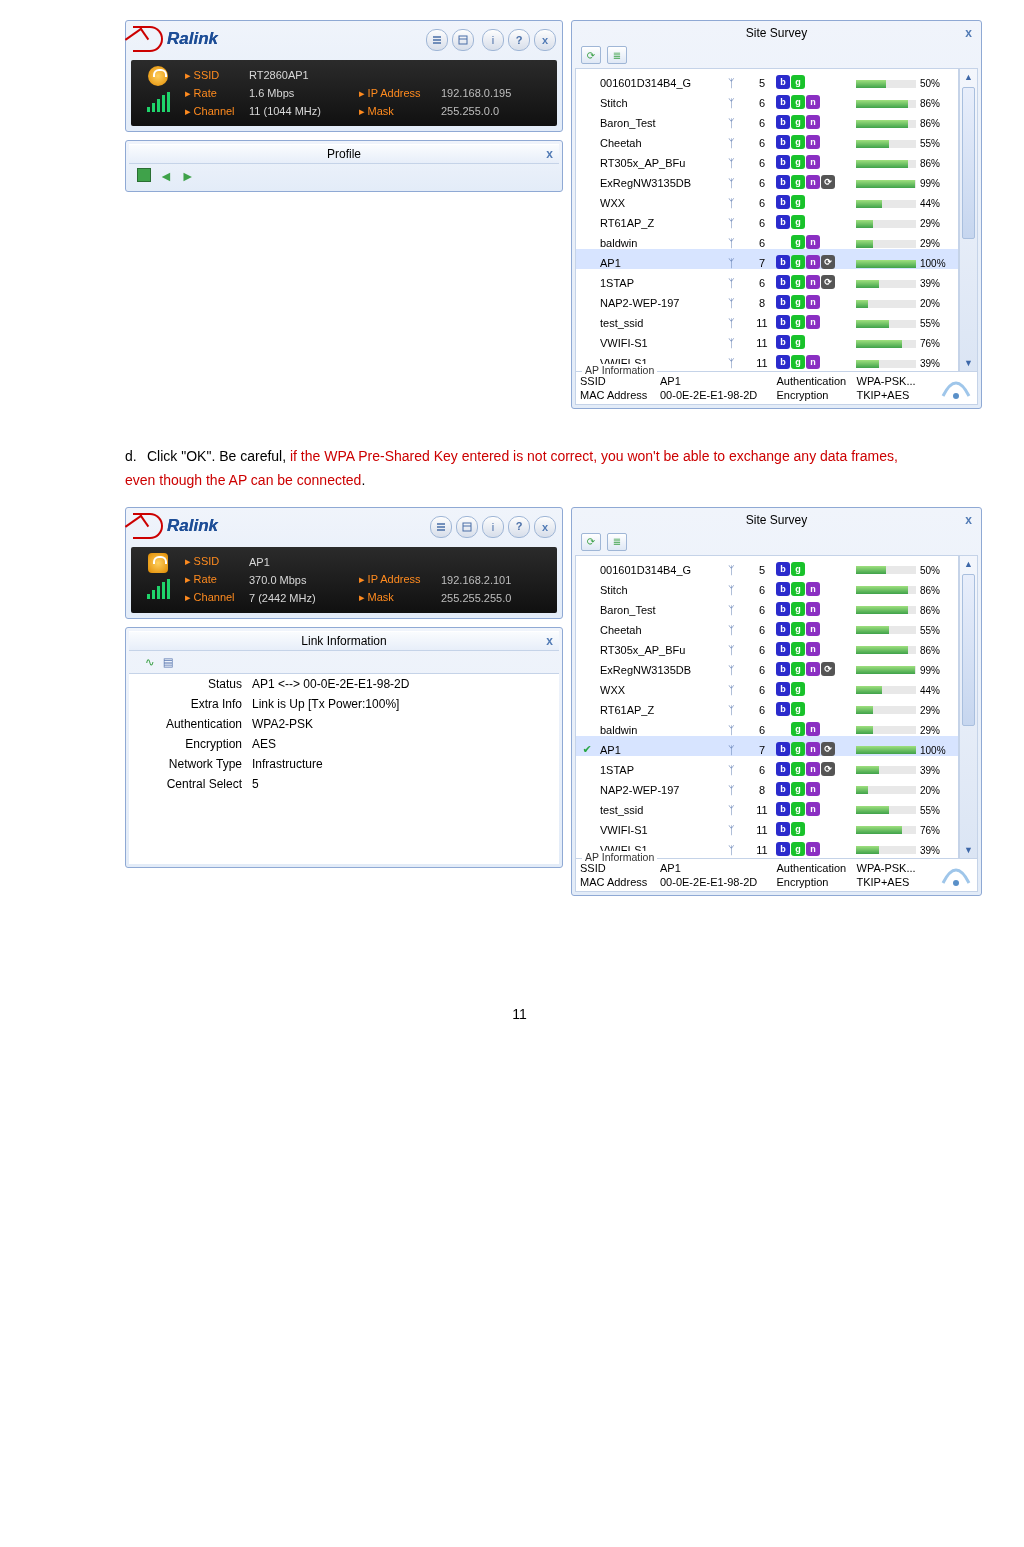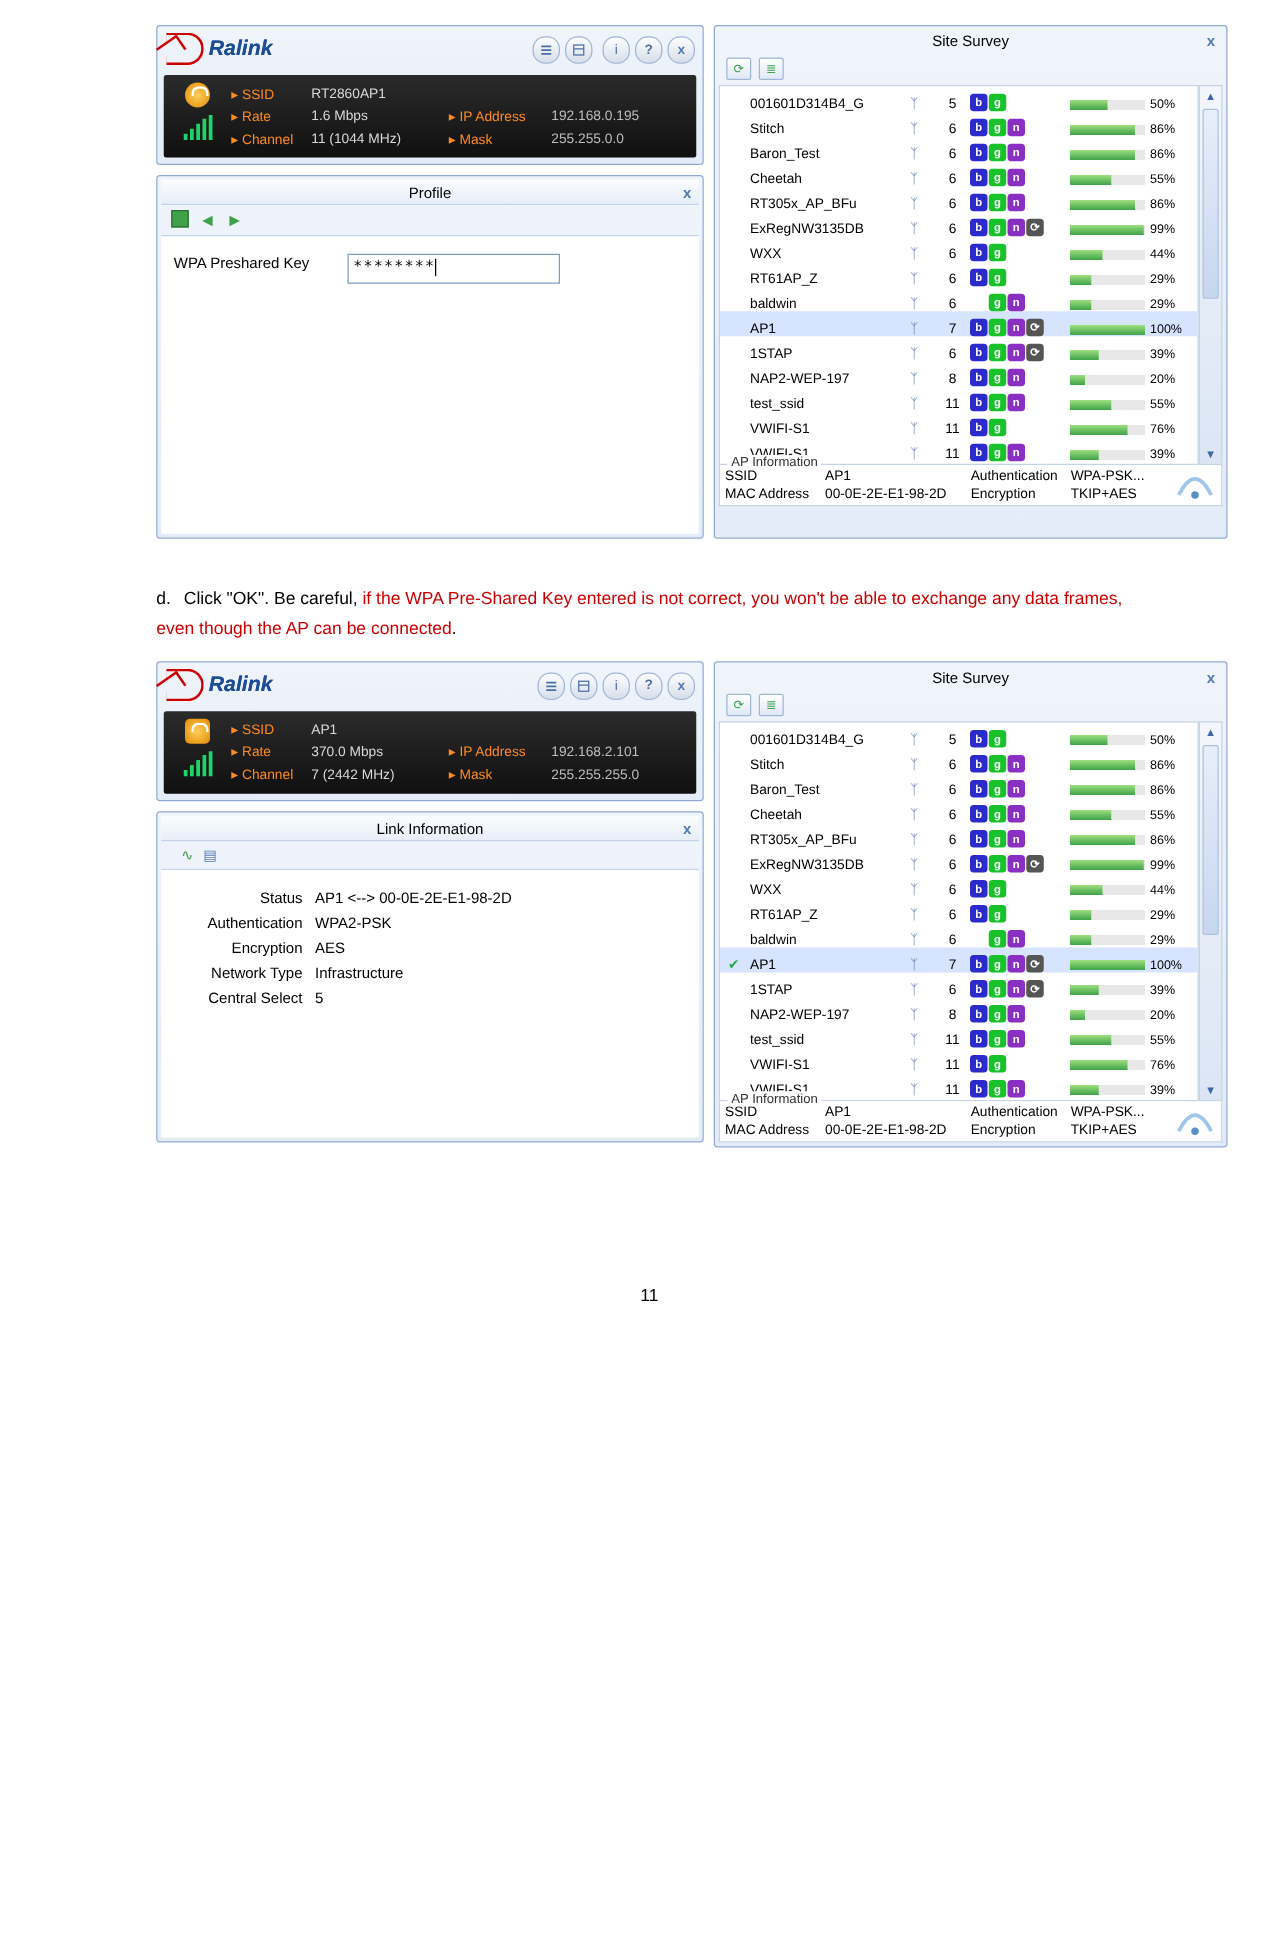--- a/index.html
+++ b/index.html
@@ -45,21 +45,21 @@
   .subhead{background:linear-gradient(#fafcfe,#e7eef9);text-align:center;font-size:12px;border-bottom:1px solid #c5d3e8;border-top:1px solid #fff;position:relative;padding:2px 0}
   .subhead .x{position:absolute;right:6px;top:2px;color:#527bb5;font-weight:bold}
   .sub2bar{display:flex;gap:8px;padding:4px 8px}
   .gsq{width:12px;height:12px;background:#3fa24a;border:1px solid #2a6e33}
   .garr{color:#3fa24a;font-weight:bold;font-size:14px}
   .profbody{background:#fff;height:210px;padding:14px 10px;display:flex;gap:30px;border-top:1px solid #c5d3e8}
   .profbody label{font-size:12px;white-space:nowrap}
   .pskbox{border:1px solid #7e9cc6;padding:2px 4px;width:160px;height:18px;font-size:12px;font-family:monospace;background:#fff}
   .licons{display:flex;gap:8px;padding:4px 8px}
   .licons span{color:#3fa24a}
-  .linkbody{background:#fff;height:190px;padding:12px 8px;border-top:1px solid #c5d3e8}
+  .linkbody{background:#fff;height:190px;padding:0 8px;border-top:1px solid #c5d3e8}
   .linkbody .lr{display:flex;font-size:12px;padding:3px 0}
   .linkbody .lk{width:105px;text-align:right;padding-right:10px}
   
   .ssHead{position:relative;text-align:center;font-size:12px;padding:2px 0}
   .ssHead .x{position:absolute;right:6px;top:2px;color:#527bb5;font-weight:bold}
   .ssbar{display:flex;gap:6px;padding:4px 6px}
   .ssbar .ic{width:18px;height:16px;border:1px solid #9fb6d6;border-radius:2px;background:linear-gradient(#fff,#dfe8f5);display:flex;align-items:center;justify-content:center;font-size:10px;color:#3fa24a}
   .sswrap{display:flex}
   .sslist{flex:1;background:#fff;height:302px;overflow:hidden;border:1px solid #c5d3e8}
   .ssrow{display:flex;align-items:flex-end;font-size:11px;height:20px}
@@ -152,24 +152,20 @@
         </div>
       </div>
 
       <div class="win winL">
         <div class="subhead"><span>Profile</span><span class="x">x</span></div>
         <div class="sub2bar">
           <span class="gsq"></span>
           <span class="garr">◄</span>
           <span class="garr">►</span>
         </div>
-        <div class="profbody">
-          <label>WPA Preshared Key</label>
-          <div class="pskbox key8"><span class="c">********</span><span class="cursor"></span></div>
-        </div>
       </div>
     </div>
 
     <div class="win winR">
       <div class="ssHead"><span>Site Survey</span><span class="x">x</span></div>
       <div class="ssbar">
         <span class="ic">⟳</span>
         <span class="ic">≣</span>
       </div>
       <div class="sswrap">
@@ -545,20 +541,24 @@
           <span>἞</span>
           <span style="color:#3fa24a">∿</span>
           <span style="color:#5a78b0">▤</span>
         </div>
         <div class="linkbody">
           <div class="lr">
               <span class="lk">Status</span>
               <span>AP1 &lt;--&gt; 00-0E-2E-E1-98-2D</span>
             </div>
           <div class="lr">
+              <span class="lk">Extra Info</span>
+              <span>Link is Up  [Tx Power:100%]</span>
+            </div>
+          <div class="lr">
               <span class="lk">Authentication</span>
               <span>WPA2-PSK</span>
             </div>
           <div class="lr">
               <span class="lk">Encryption</span>
               <span>AES</span>
             </div>
           <div class="lr">
               <span class="lk">Network Type</span>
               <span>Infrastructure</span>

